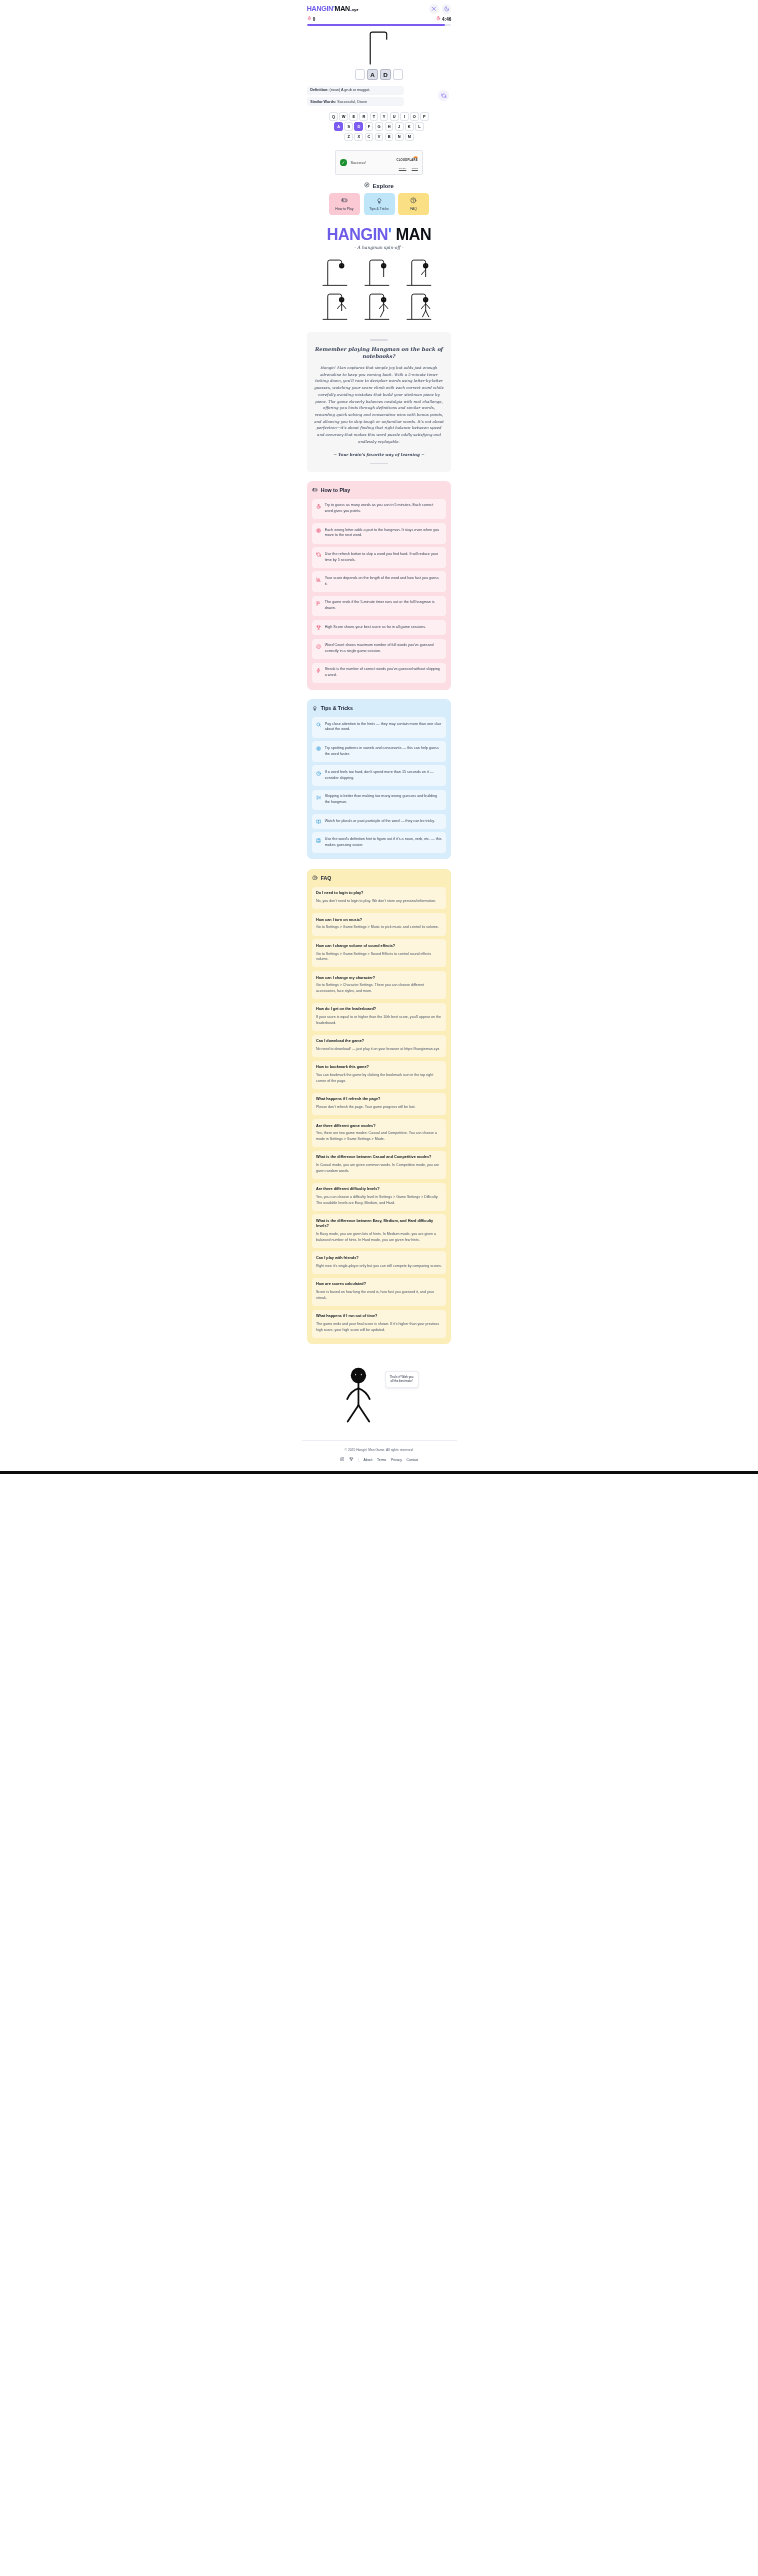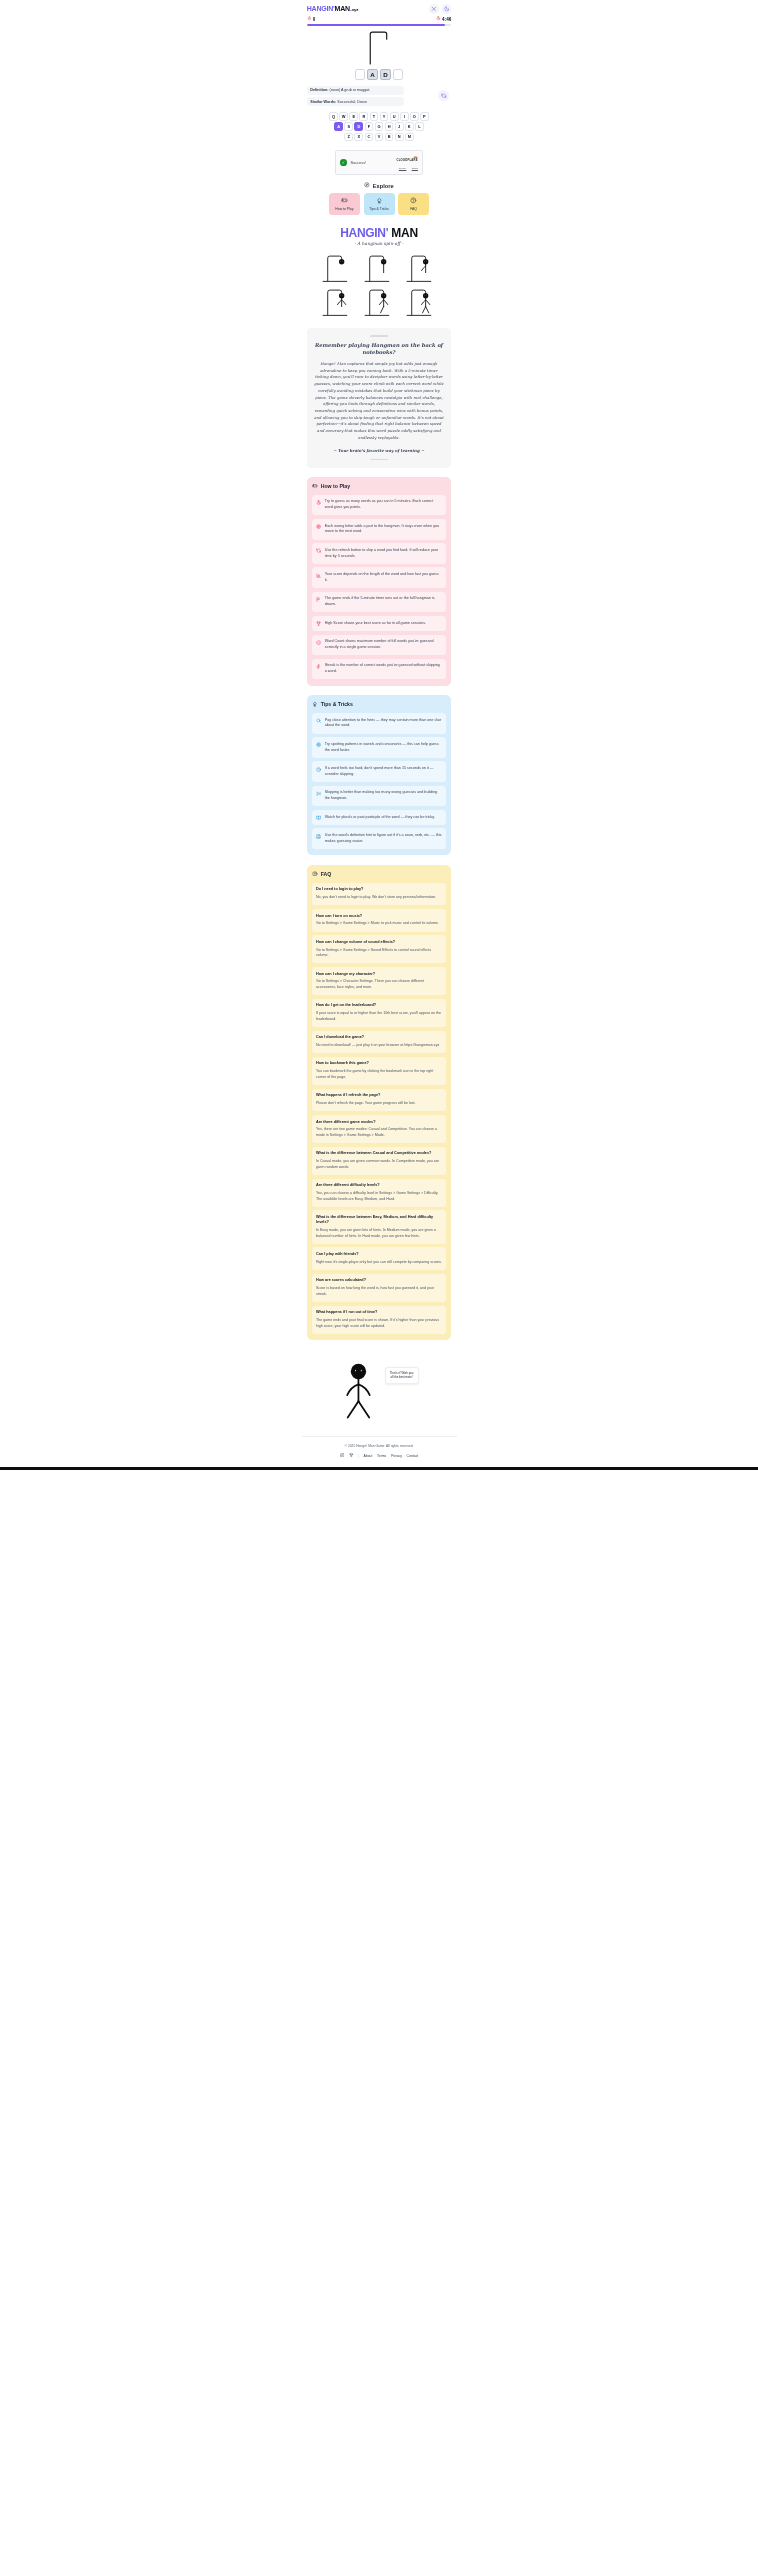--- a/index.html
+++ b/index.html
@@ -199,21 +199,21 @@
   .ex-pink { background: #fbc9d3; }
   .ex-blue { background: #bfe5f8; }
   .ex-yellow { background: #fbdf84; }
 
   
   .hero {
     text-align: center;
     padding: 4.1px 0 2.1px 0;
   }
   .hero-title {
-    font-size: 12px; font-weight: 800; letter-spacing: -0.3px;
+    font-size: 16px; font-weight: 800; letter-spacing: -0.3px;
   }
   .hero-title .h1 { color: #6d5ce7; }
   .hero-title .h2 { color: #4f7df3; }
   .hero-title .h3 { color: #0d1117; }
   .hero-sub {
     font-size: 4.4px; color: #3b4556; margin-top: 0.5px;
     font-family: "DejaVu Serif", serif; font-style: italic;
   }
 
   

